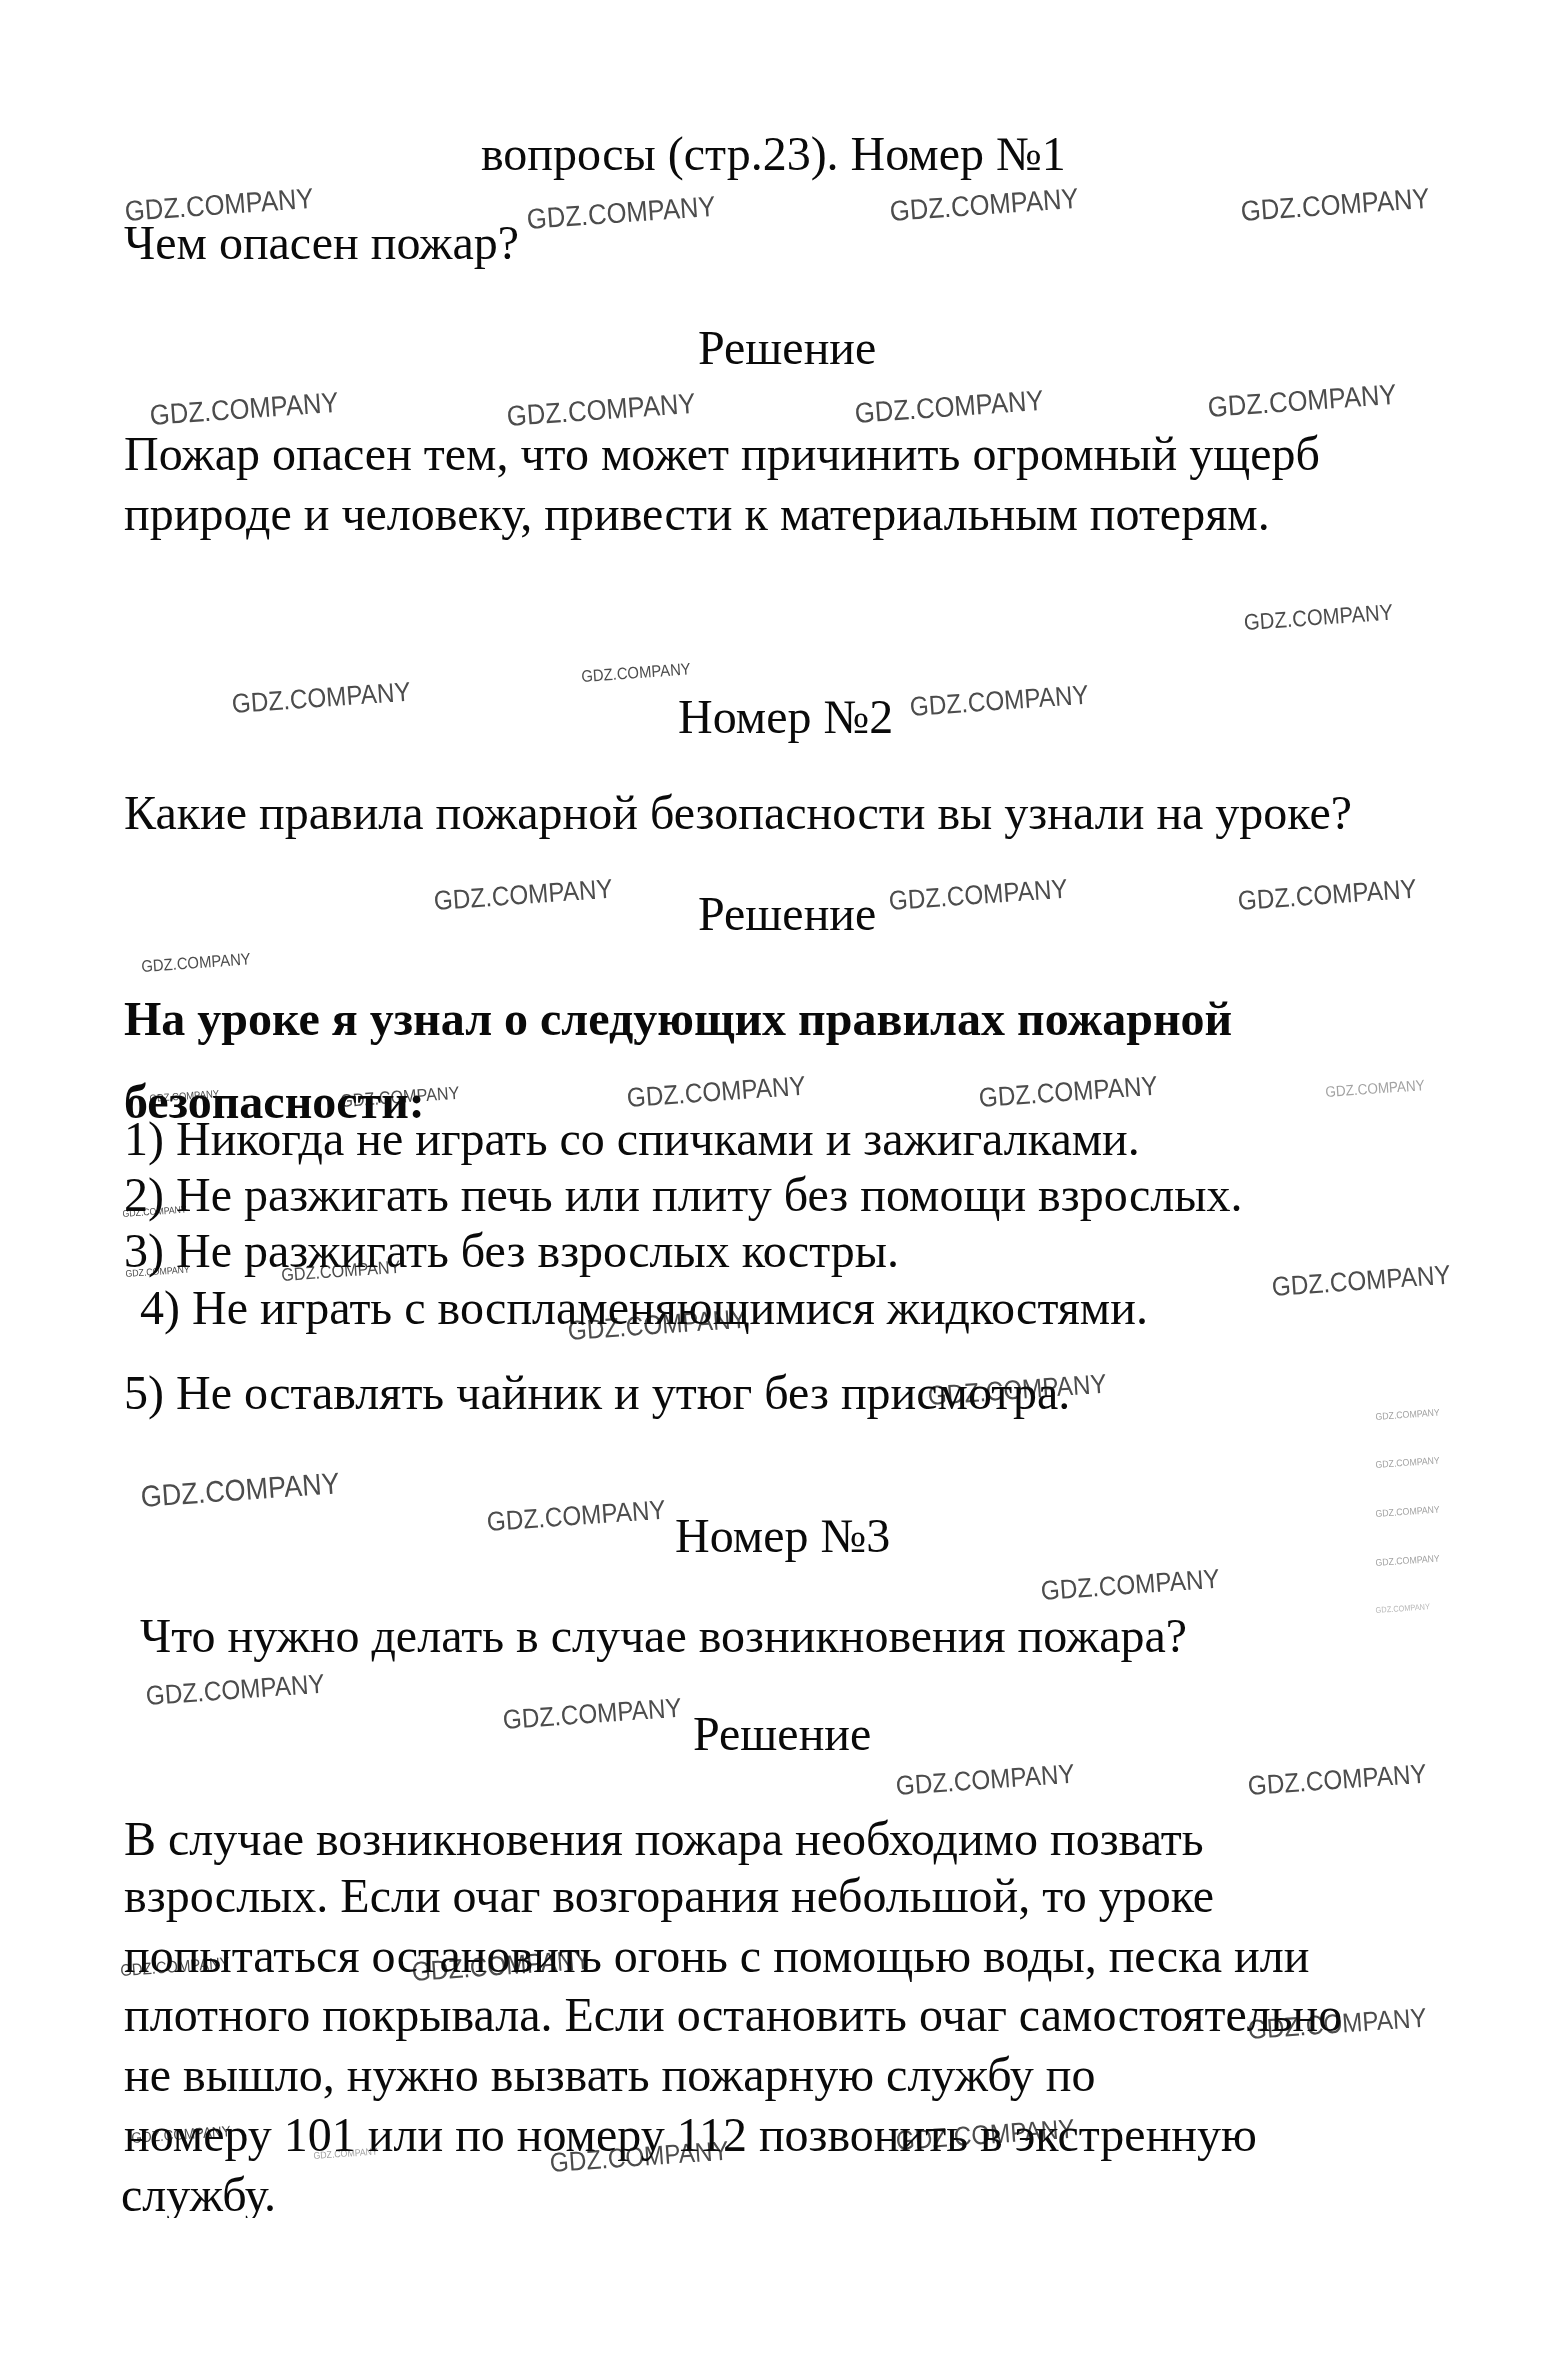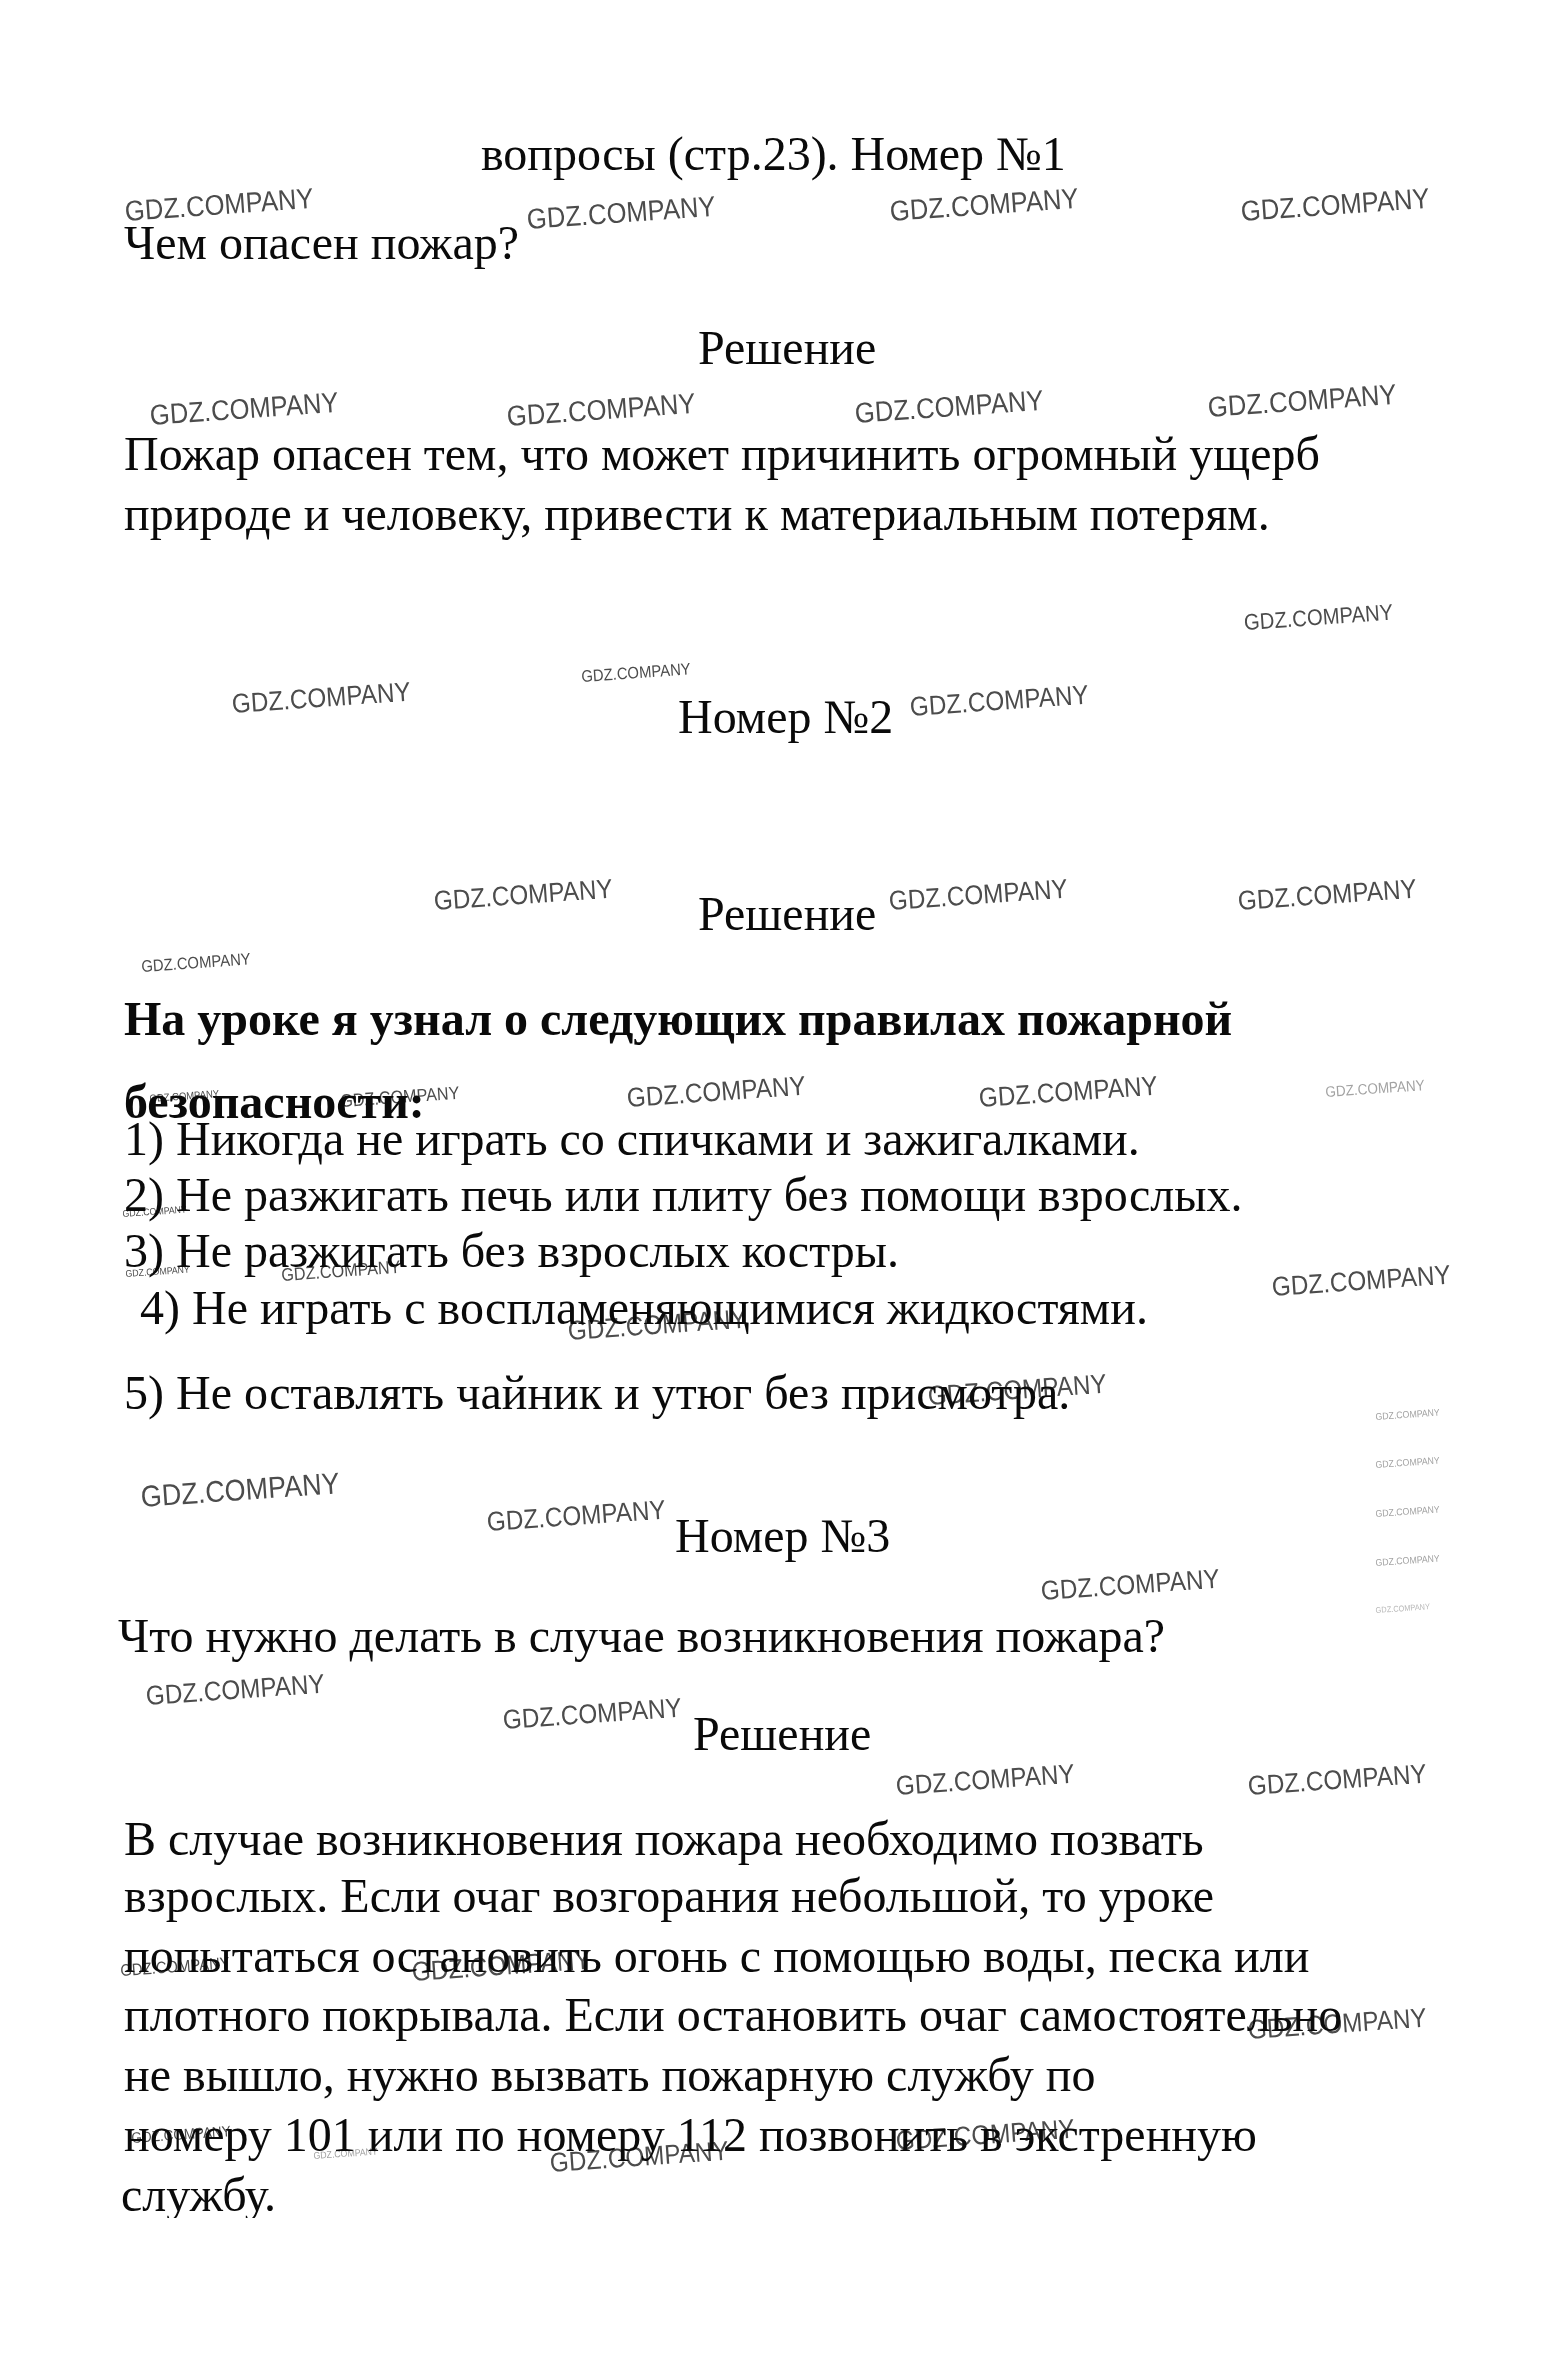--- a/index.html
+++ b/index.html
@@ -51,35 +51,36 @@
 
   <div class="t" style="left:124px; top:213px;">Чем опасен пожар?</div>
 
   <div class="t" style="left:698px; top:318px;">Решение</div>
 
   <div class="t" style="left:124px; top:424px;">Пожар опасен тем, что может причинить огромный ущерб</div>
   <div class="t" style="left:124px; top:484px;">природе и человеку, привести к материальным потерям.</div>
 
   <div class="t" style="left:678px; top:687px;">Номер №2</div>
 
+  <div class="t" style="left:124px; top:783px;">Какие правила пожарной безопасности вы узнали на уроке?</div>
 
   <div class="t" style="left:698px; top:884px;">Решение</div>
 
   <div class="t bold" style="left:124px; top:989px;">На уроке я узнал о следующих правилах пожарной</div>
   <div class="t bold" style="left:124px; top:1072px;">безопасности:</div>
 
   <div class="t" style="left:124px; top:1109px;">1) Никогда не играть со спичками и зажигалками.</div>
   <div class="t" style="left:124px; top:1165px;">2) Не разжигать печь или плиту без помощи взрослых.</div>
   <div class="t" style="left:124px; top:1221px;">3) Не разжигать без взрослых костры.</div>
   <div class="t" style="left:140px; top:1278px;">4) Не играть с воспламеняющимися жидкостями.</div>
   <div class="t" style="left:124px; top:1335px;margin-top:28px;">5) Не оставлять чайник и утюг без присмотра.</div>
 
   <div class="t" style="left:675px; top:1506px;">Номер №3</div>
 
-  <div class="t" style="left:118px; top:1606px;">Что нужно делать в случае возникновения пожара?</div>
+  <div class="t" style="left:140px; top:1606px;">Что нужно делать в случае возникновения пожара?</div>
 
   <div class="t" style="left:693px; top:1704px;">Решение</div>
 
   <div class="t" style="left:124px; top:1809px;">В случае возникновения пожара необходимо позвать</div>
   <div class="t" style="left:124px; top:1866px;">взрослых. Если очаг возгорания небольшой, то уроке</div>
   <div class="t" style="left:124px; top:1926px;">попытаться остановить огонь с помощью воды, песка или</div>
   <div class="t" style="left:124px; top:1985px;">плотного покрывала. Если остановить очаг самостоятельно</div>
   <div class="t" style="left:124px; top:2045px;">не вышло, нужно вызвать пожарную службу по</div>
   <div class="t" style="left:124px; top:2105px;">номеру 101 или по номеру 112 позвонить в экстренную</div>
   <div class="t" style="left:121px; top:2165px;">службу.</div>

